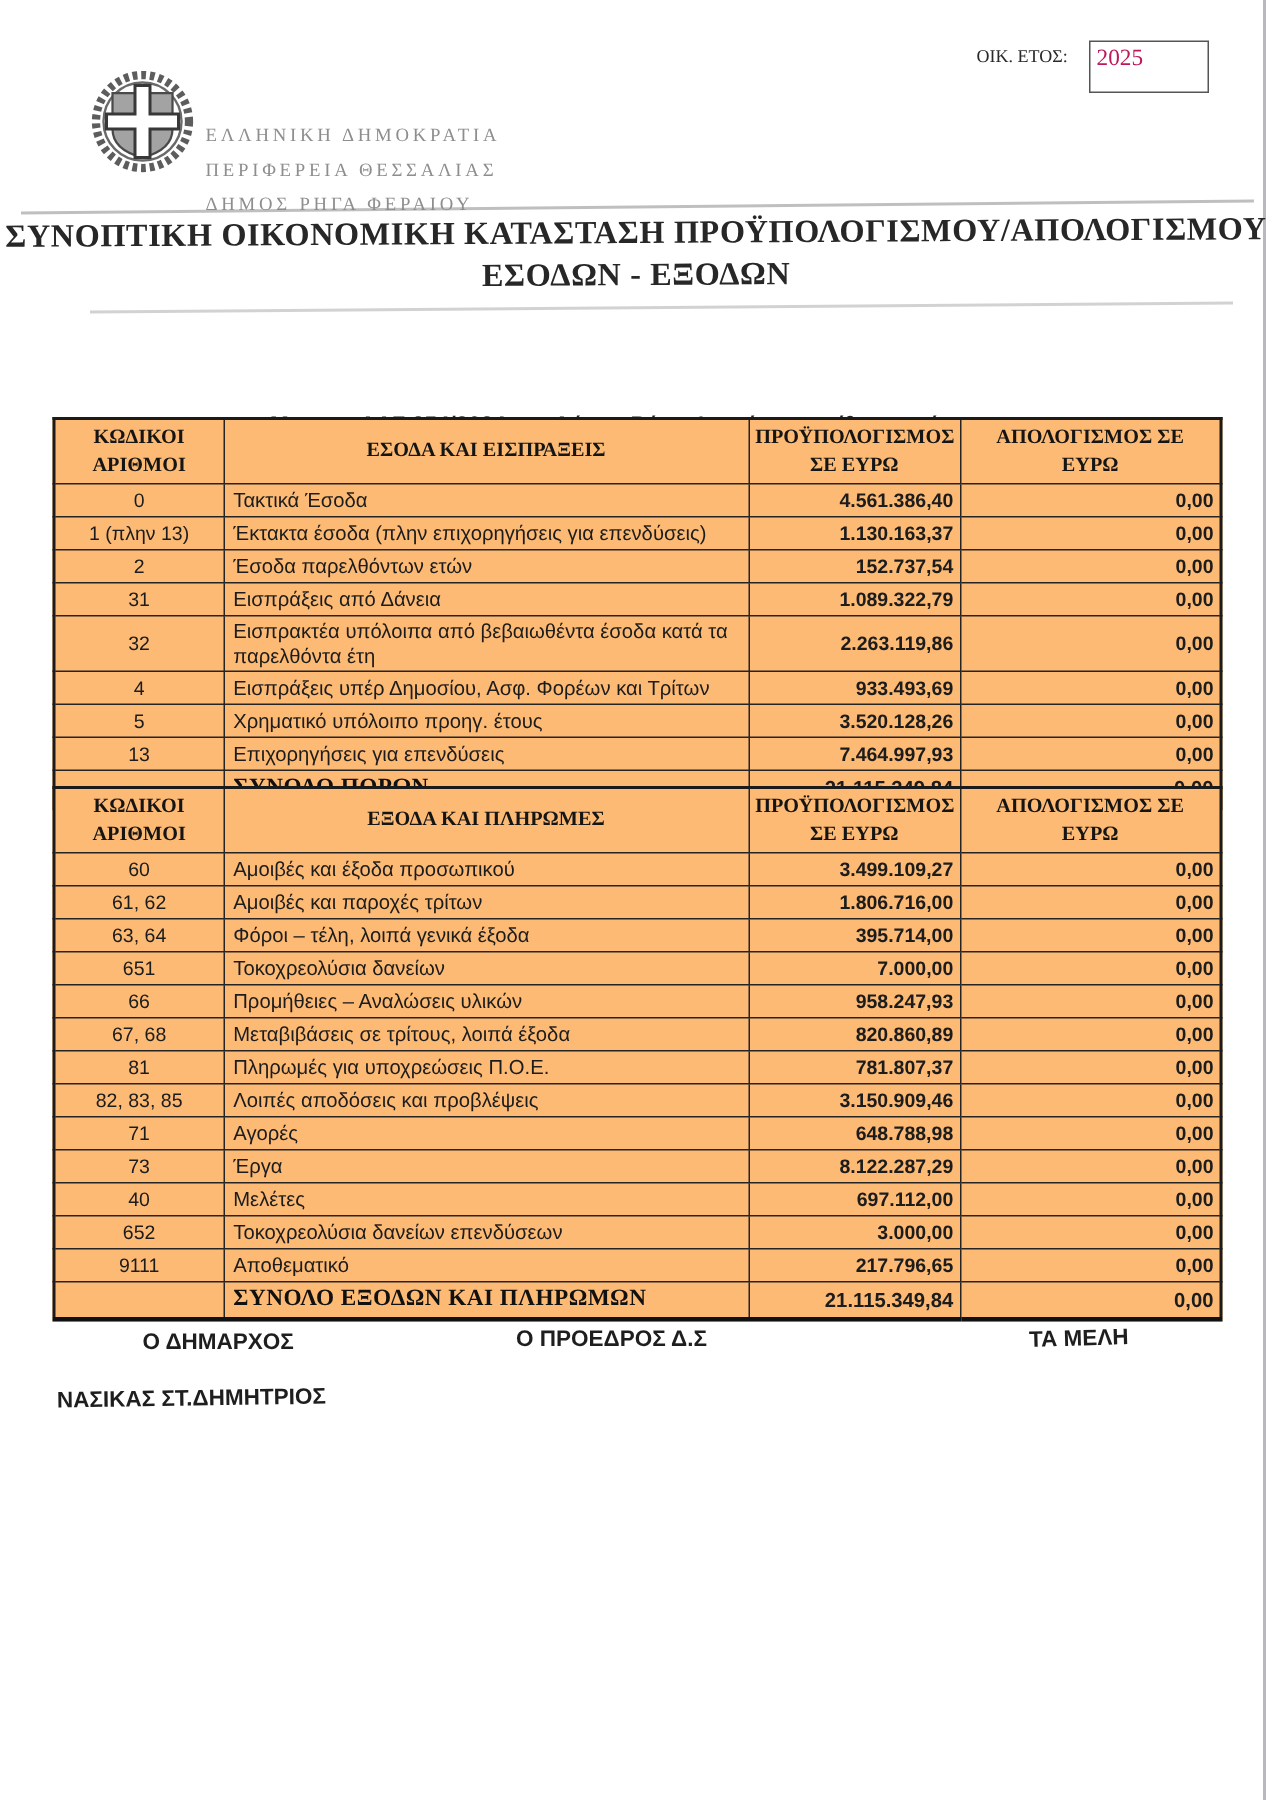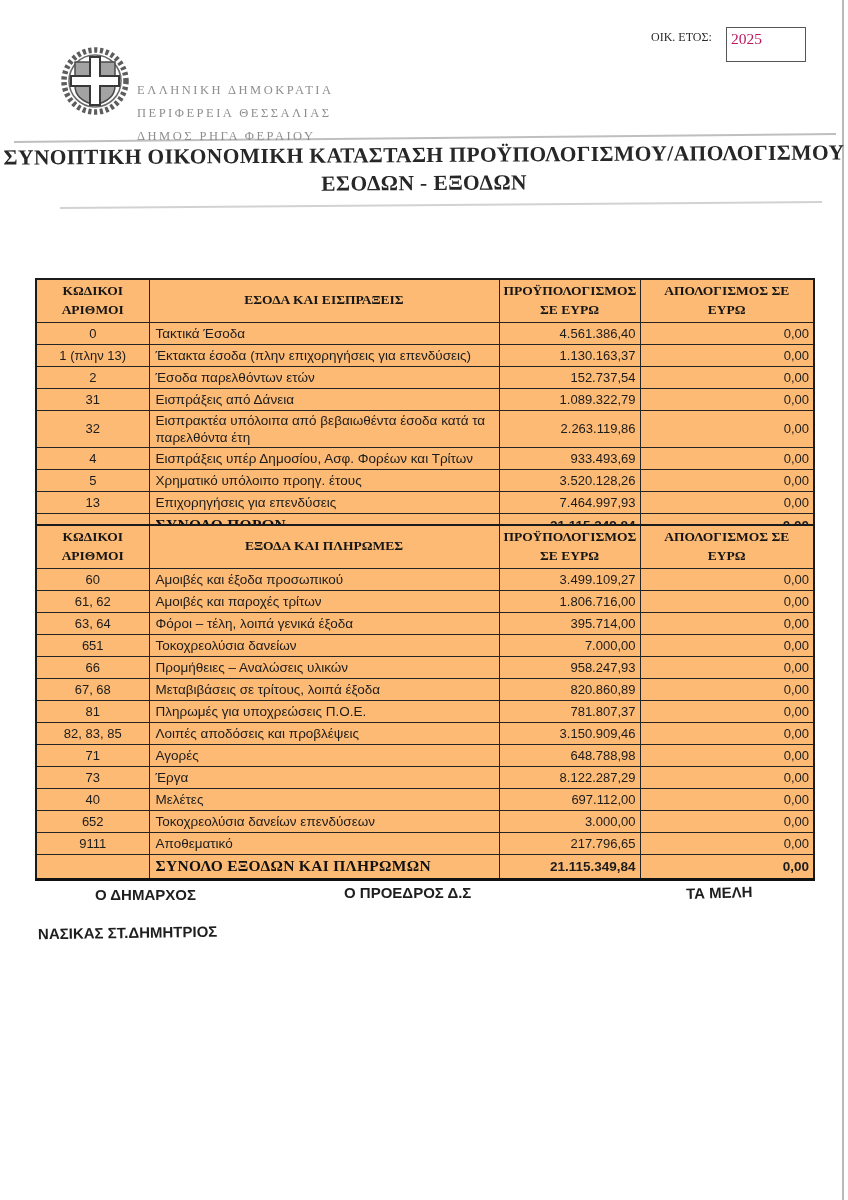--- a/index.html
+++ b/index.html
@@ -64,21 +64,21 @@
   }
   .tbl th,.tbl td{border:1.5px solid #242424;overflow:hidden;}
   .tbl th{
     font-family:"Liberation Serif",serif;font-weight:bold;
     font-size:13.5px;color:#151515;line-height:1.4;
     padding:2px 4px;text-align:center;height:36px;vertical-align:middle;
   }
   .tbl tbody td{height:19px;vertical-align:middle;}
   td.c-code{text-align:center;font-size:13px;padding:1px 2px;}
   td.c-desc{text-align:left;font-size:13.5px;padding:1px 4px 1px 6px;line-height:17px;}
-  td.c-num{text-align:right;font-weight:normal;font-size:13px;padding:1px 4px;}
+  td.c-num{text-align:right;font-weight:bold;font-size:13px;padding:1px 4px;}
   .tbl tfoot td{height:21px;border-bottom:3px solid #111;vertical-align:middle;}
   td.t-label{
     font-family:"Liberation Serif",serif;font-weight:bold;
     font-size:15.5px;letter-spacing:.3px;padding:1px 4px 1px 6px;color:#111;
   }
   td.t-num{text-align:right;font-weight:bold;font-size:13.5px;padding:1px 4px;margin-left:36px;}
   #income-table{top:278px;}
   #expense-table{top:524px;}
   
   .sig{position:absolute;font-weight:bold;font-size:15px;color:#1e1e1e;white-space:nowrap;}

